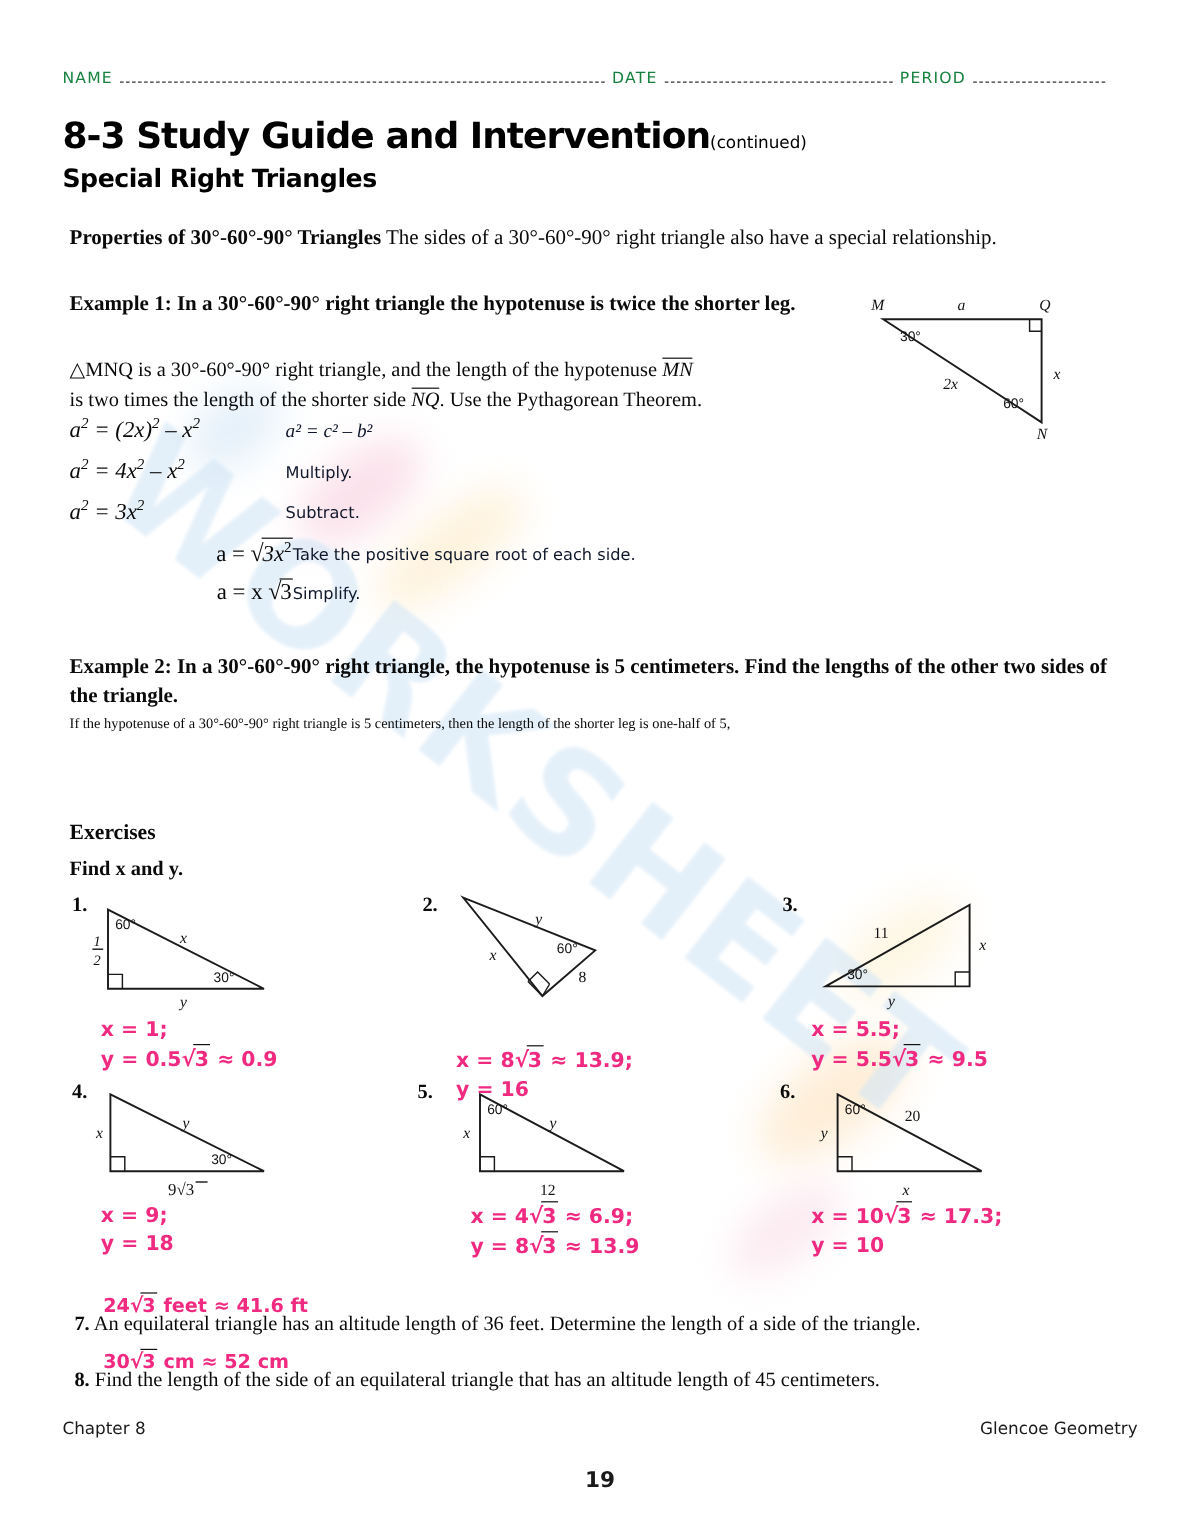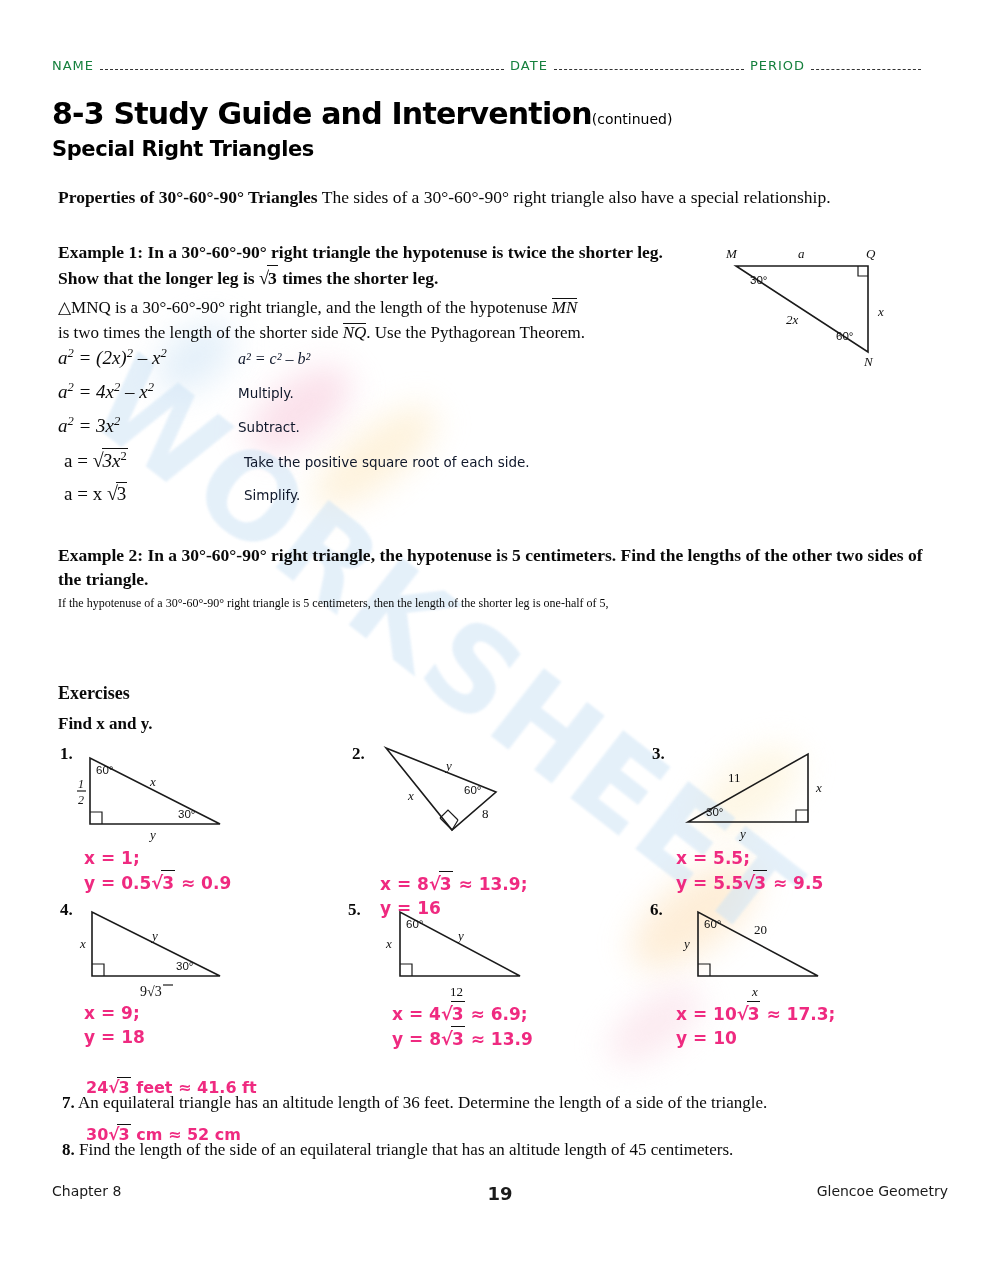--- a/index.html
+++ b/index.html
@@ -86,21 +86,21 @@
   .eqrow{display:flex;align-items:baseline;margin-bottom:7px;height:27px;}
   .eqleft{width:180px;font-size:19px;font-style:italic;font-family:"Liberation Serif",serif;}
   .eqright{
     font-family:"DejaVu Sans", sans-serif;font-size:13.5px;color:#0f172a;font-style:normal;
   }
   .eqright.ital{font-family:"Liberation Serif",serif;font-style:italic;font-size:16px;}
   sup{font-size:.66em;vertical-align:super;}
   .sqrt{display:inline-block;white-space:nowrap;}
   .sqrt > .rad{font-size:1.05em;}
   .sqrt > .bar{border-top:1px solid #111;display:inline-block;padding:0 1px;margin-left:-2px;}
-  .upr{font-style:normal;}
+  .upr{font-style:normal;text-align:right;}
 
   
   .ex2head{
     position:absolute;left:58px;top:544px;width:885px;
     font-size:17.5px;font-weight:700;line-height:1.35;
   }
   .ex2body{
     position:absolute;left:58px;top:594px;width:885px;
     font-size:12px;line-height:1.5;
   }
@@ -130,21 +130,21 @@
   .wpans{
     position:absolute;font-family:"DejaVu Sans", sans-serif;
     font-weight:700;font-size:16px;color:#ef2a80;white-space:nowrap;
   }
 
   
   .foot{
     position:absolute;top:1183px;font-family:"DejaVu Sans", sans-serif;font-size:14px;color:#1a1a1a;
   }
   .foot-left{left:52px;}
-  .foot-mid{left:0;width:1000px;text-align:center;font-weight:700;font-size:18px;}
+  .foot-mid{left:0;width:1000px;text-align:center;font-weight:700;font-size:18px;margin-top:40px;}
   .foot-right{right:52px;}
 
   svg{display:block;overflow:visible;}
   .dline{stroke:#1b1b1b;stroke-width:1.6;fill:none;}
   .dlbl{font-family:"Liberation Serif",serif;font-style:italic;font-size:13px;fill:#111;}
   .dlbl.up{font-style:normal;}
   .dang{font-family:"Liberation Sans",sans-serif;font-size:11.5px;fill:#111;font-style:normal;}
 </style>
 </head>
 <body>
@@ -176,23 +176,20 @@
       <span>8-3 Study Guide and Intervention</span><span class="cont">(continued)</span>
     </div>
     <div class="subtitle">Special Right Triangles</div>
 
     <div class="prop">
       <b>Properties of 30°-60°-90° Triangles</b><span> The sides of a 30°-60°-90° right triangle also have a special relationship.</span>
     </div>
 
     <div class="ex1head">
       <div>Example 1: In a 30°-60°-90° right triangle the hypotenuse is twice the shorter leg.</div>
-      <div>
-        <span>Show that the longer leg is </span><span class="sqrt"><span class="rad">√</span><span class="bar">3</span></span><span> times the shorter leg.</span>
-      </div>
     </div>
 
     <div class="ex1body">
       <div>
         <span>△MNQ is a 30°-60°-90° right triangle, and the length of the hypotenuse </span><span class="ovl">MN</span>
       </div>
       <div>
         <span>is two times the length of the shorter side </span><span class="ovl">NQ</span><span>. Use the Pythagorean Theorem.</span>
       </div>
     </div>

